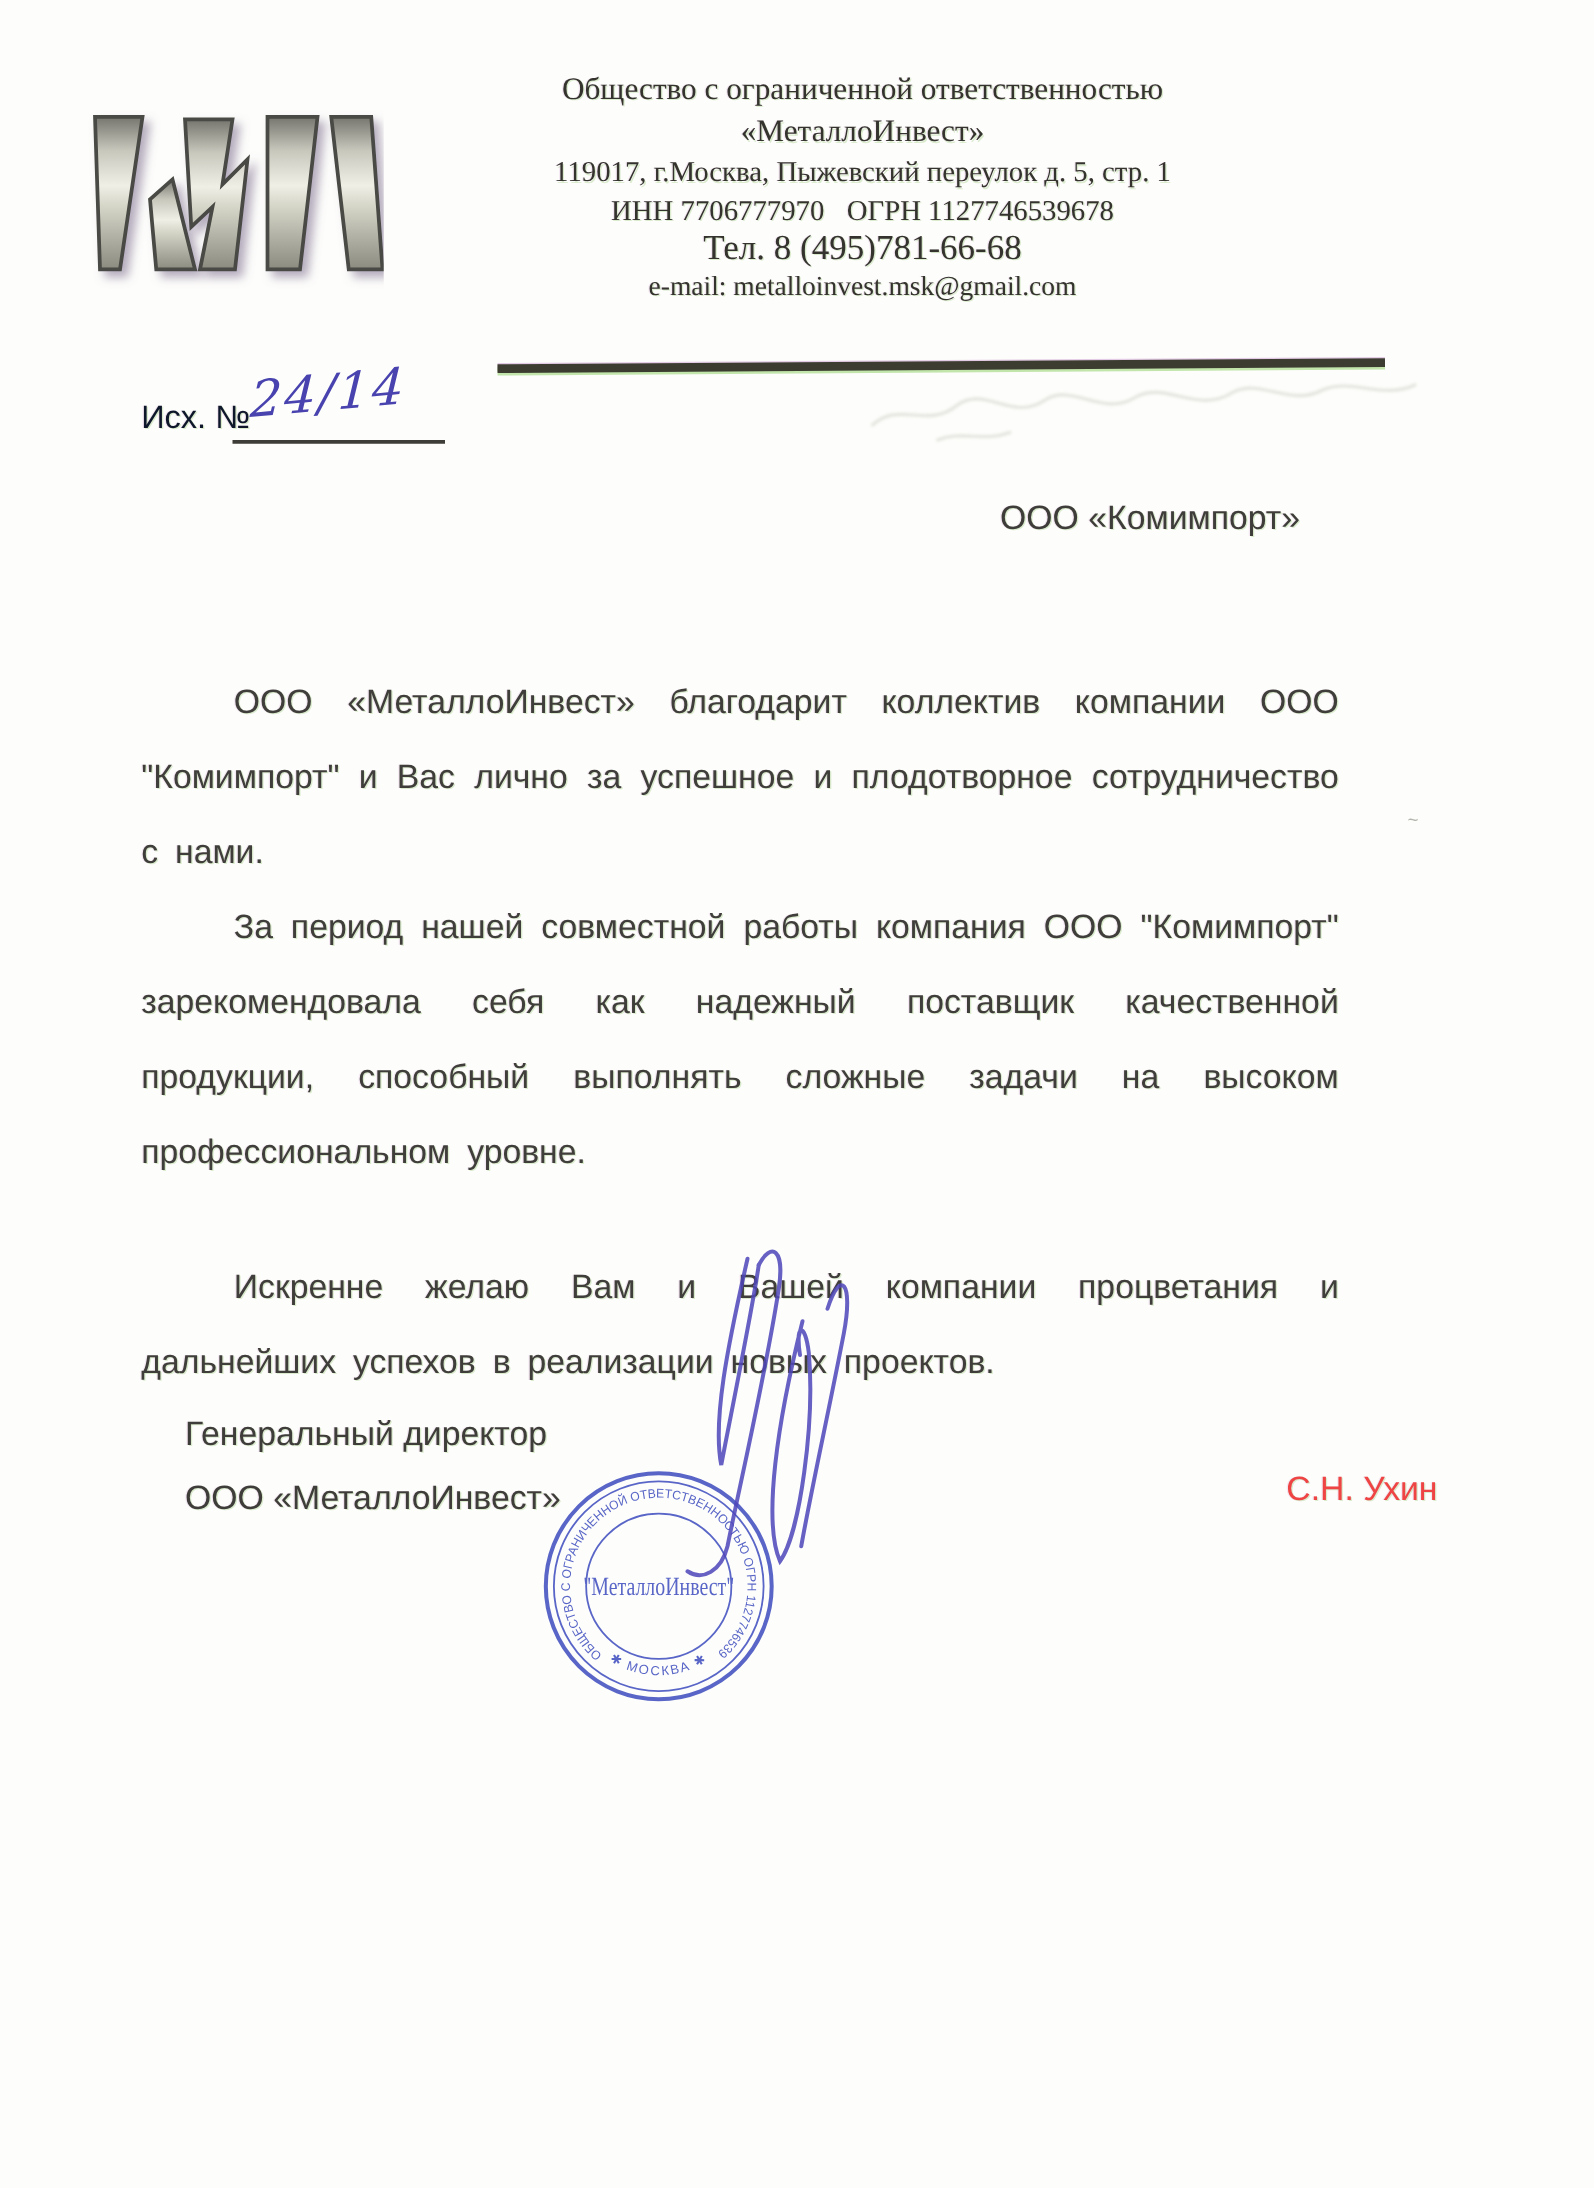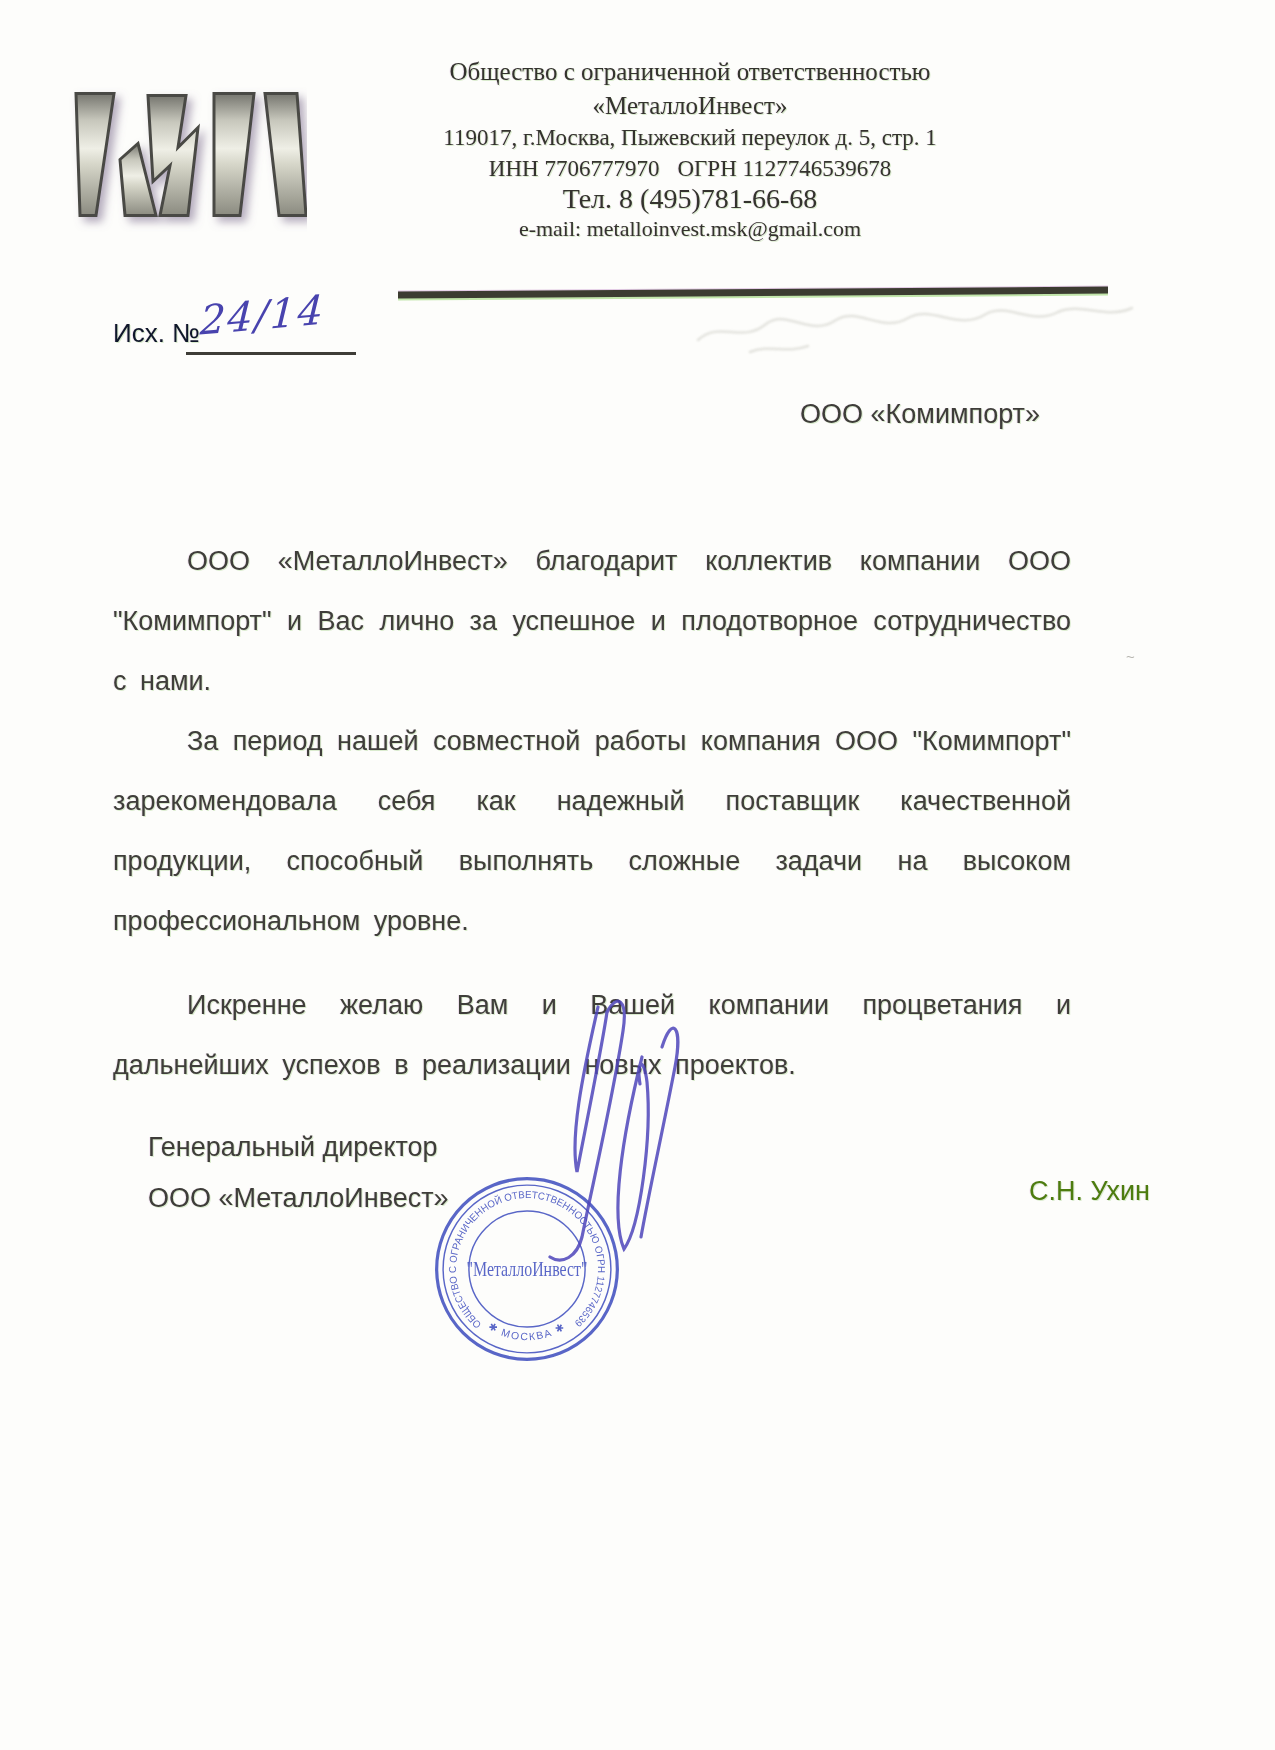--- a/index.html
+++ b/index.html
@@ -55,23 +55,23 @@
   .recipient{position:absolute;top:399px;right:235px;font-size:27px;color:#3e3d39;}
   .body-text{position:absolute;left:113px;top:531px;width:958px;}
   .body-text p{
     margin:0;
     font-size:27px;line-height:60px;
     text-align:justify;
     text-indent:74px;
     word-spacing:6px;
     color:#3f3e3a;
   }
-  .body-text p.p3{margin-top:24px;}
+  .body-text p.p3{margin-top:48px;}
   .sig-block{position:absolute;left:148px;top:1122px;font-size:27px;line-height:51px;color:#3e3d39;}
-  .sig-name{position:absolute;top:1176px;right:125px;font-size:27px;color:#4d7c0f;}
+  .sig-name{position:absolute;top:1176px;right:125px;font-size:27px;color:#ef4444;}
   .stamp{position:absolute;left:406px;top:1148px;width:242px;height:242px;opacity:.88;}
   .autograph{position:absolute;left:520px;top:985px;width:210px;height:300px;opacity:.85;}
   .artifact{position:absolute;left:1126px;top:648px;font-size:15px;color:rgba(120,118,110,.55);}
 </style>
 </head>
 <body>
 
 <div class="page">
 
   <svg class="logo" viewBox="0 0 245 155">

